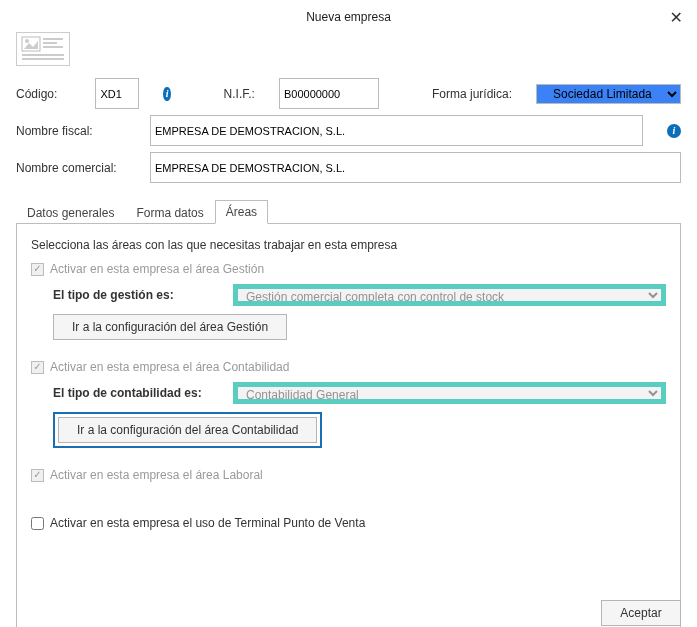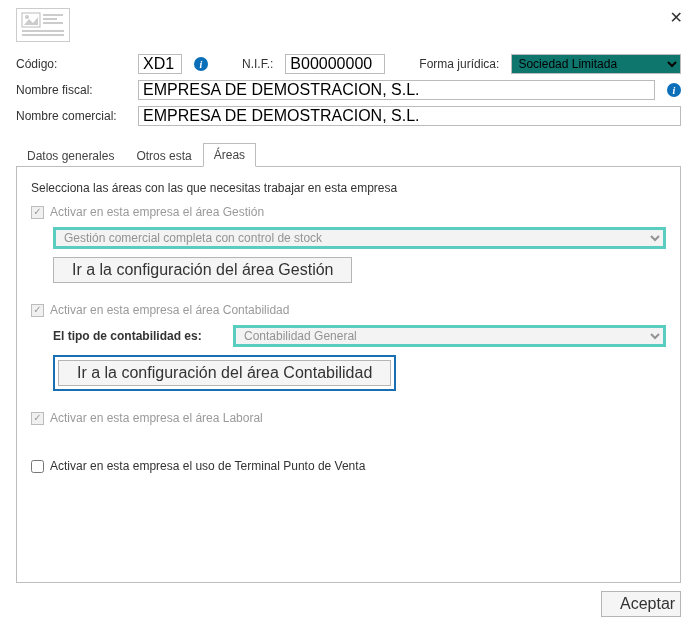--- a/index.html
+++ b/index.html
@@ -43,41 +43,41 @@
     display: inline-flex;
     align-items: center;
     justify-content: center;
     margin-bottom: 6px;
   }
   .page-icon svg { display:block; }
   .form-row {
     display: flex;
     align-items: center;
     margin: 6px 0;
-    gap: 12px;
+    gap: 24px;
   }
   .lbl {
     color: #333;
     white-space: nowrap;
   }
   input.text {
     border: 1px solid #bbb;
-    height: 20px;
+    height: 31px;
     padding: 1px 4px;
-    font-size: 16px;
+    font-size: 11px;
     font-family: inherit;
     background: #fff;
   }
   select.select {
     border: 1px solid #bbb;
     height: 20px;
     font-size: 12px;
     font-family: inherit;
-    background: #0f766e;
-    padding: 0 2px;
+    background: #3b82f6;
+    padding: 0 12px;
   }
   .info-icon {
     width: 14px; height: 14px;
     border-radius: 50%;
     background: #0a6fb8;
     color: #fff;
     font-size: 10px;
     font-weight: bold;
     font-style: italic;
     display: inline-flex;
@@ -135,44 +135,44 @@
     margin: 8px 0;
   }
   .fieldline .lbl-strong {
     font-weight: 600;
     color: #333;
     min-width: 170px;
   }
   select.wide {
     flex: 1;
     height: 22px;
-    border: 3px solid #14b8a6;
+    border: 5px solid #14b8a6;
     background: #eeeeee;
     color: #666;
     font-size: 12px;
     padding: 0 4px;
   }
   button.flat {
     border: 1px solid #b5b5b5;
     background: #f5f5f5;
     color: #333;
-    font-size: 16px;
+    font-size: 12px;
     font-family: inherit;
     height: 26px;
     padding: 0 18px;
     cursor: pointer;
   }
   .highlight {
     border: 2px solid #1a6fb3;
     padding: 3px;
     display: inline-block;
   }
   .footer {
     position: absolute;
-    bottom: 10px;
+    bottom: 1px;
     right: 16px;
     display: flex;
     gap: 10px;
   }
   .gap { height: 10px; }
   
   .chk-grey {
     width: 13px; height: 13px;
     border: 1px solid #bcbcbc;
     background: #f0f0f0;
@@ -183,20 +183,21 @@
     color: #9a9a9a;
     line-height: 1;
   }
 </style>
 </head>
 <body>
 
 <div class="dialog">
 
   <div class="close-x">✕</div>
+  <div class="title">Nueva empresa</div>
 
   <div class="header-area">
     <div class="page-icon">
       <svg width="44" height="26" viewBox="0 0 44 26">
         <rect x="1" y="1" width="18" height="14" fill="none" stroke="#bbb"></rect>
         <polygon points="3,13 8,7 12,11 17,5 17,13" fill="#ccc"></polygon>
         <circle cx="6" cy="5" r="2" fill="#ccc"></circle>
         <rect x="22" y="2" width="20" height="2" fill="#ccc"></rect>
         <rect x="22" y="6" width="14" height="2" fill="#ccc"></rect>
         <rect x="22" y="10" width="20" height="2" fill="#ccc"></rect>
@@ -226,33 +227,34 @@
     </div>
 
     <div class="form-row">
       <span class="lbl" style="width:110px">Nombre comercial:</span>
       <input class="text" style="flex: 1 1 0%;" value="EMPRESA DE DEMOSTRACION, S.L.">
     </div>
   </div>
 
   <div class="tabs">
     <div class="tab">Datos generales</div>
-    <div class="tab">Otros esta</div>
+    <div class="tab">Forma datos</div>
     <div class="tab active">Áreas</div>
   </div>
 
   <div class="tab-panel">
     <div class="section-title">Selecciona las áreas con las que necesitas trabajar en esta empresa</div>
 
     <div class="chkline disabled">
       <span class="chk-grey">✓</span>
       <span>Activar en esta empresa el área Gestión</span>
     </div>
     <div class="sub">
       <div class="fieldline">
+        <span class="lbl-strong">El tipo de gestión es:</span>
         <select class="wide" disabled="">
           <option>Gestión comercial completa con control de stock</option>
         </select>
       </div>
       <button class="flat">Ir a la configuración del área Gestión</button>
     </div>
 
     <div class="gap"></div>
 
     <div class="chkline disabled">

